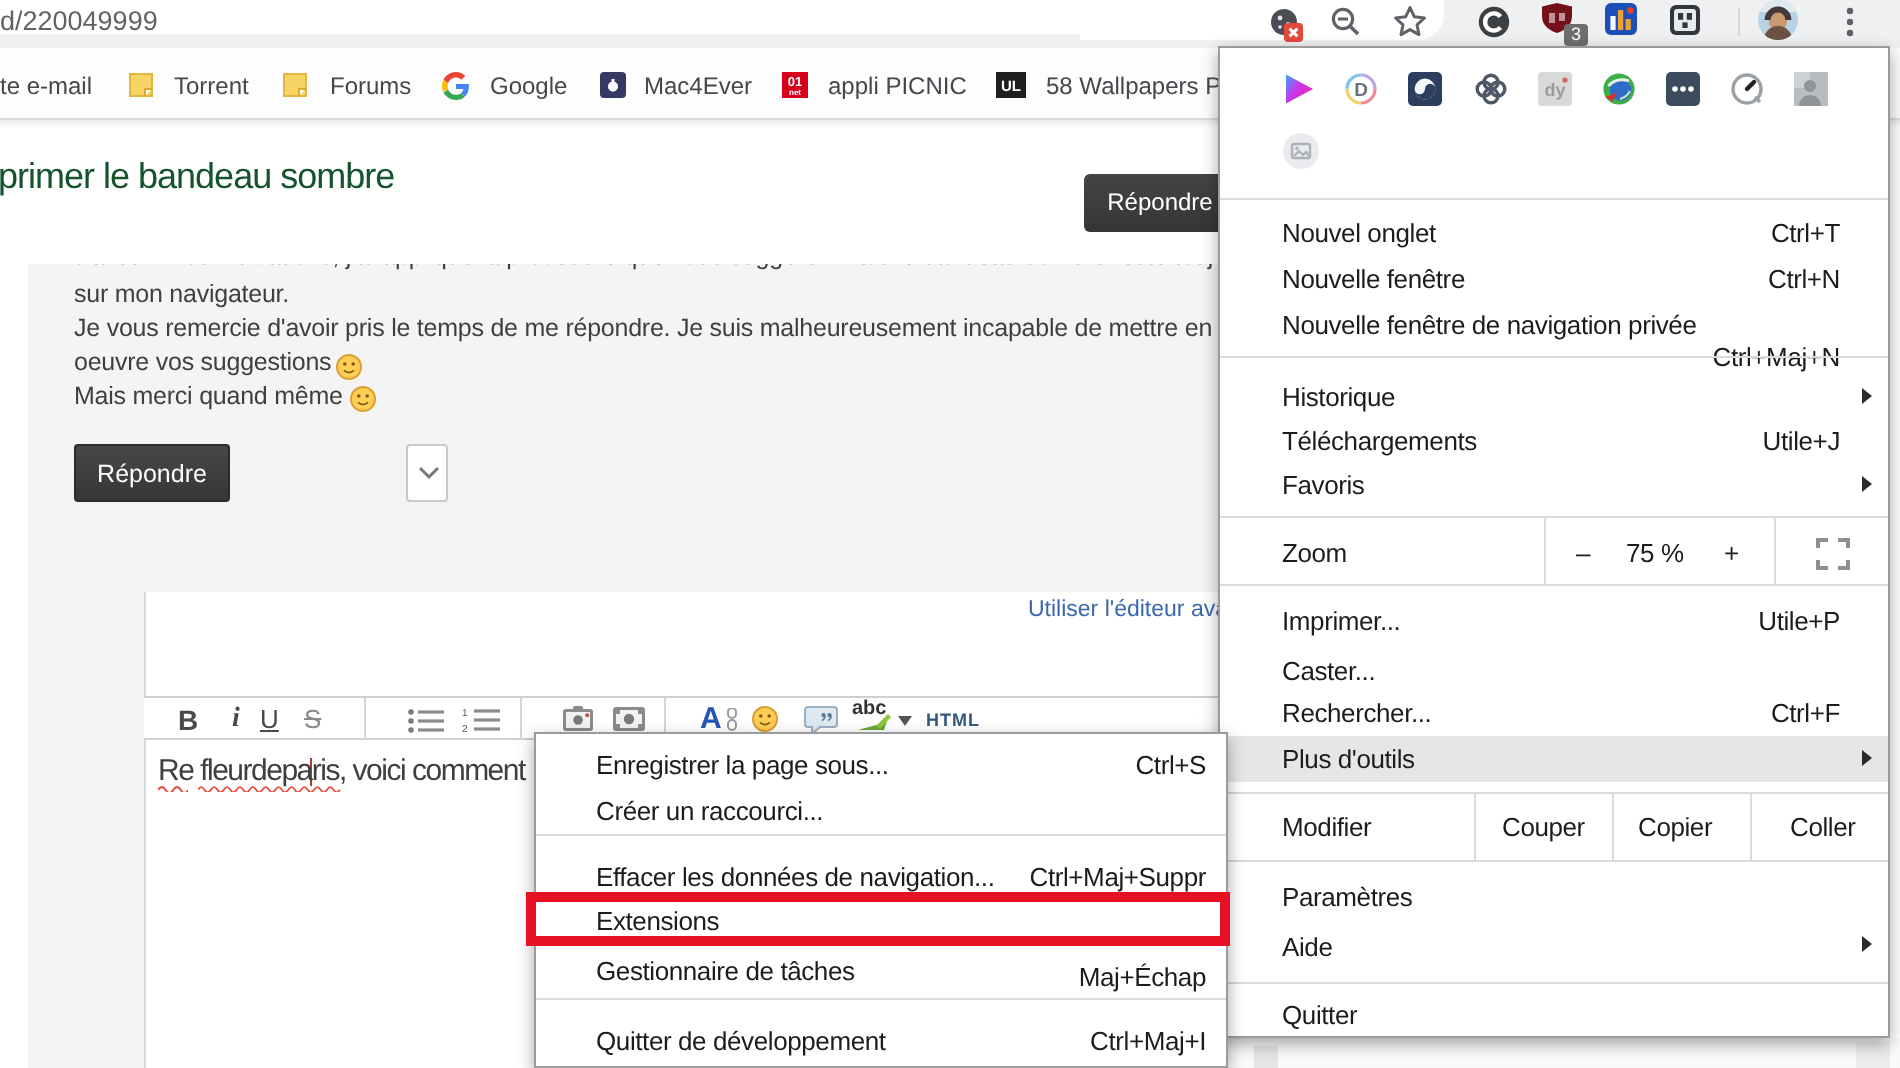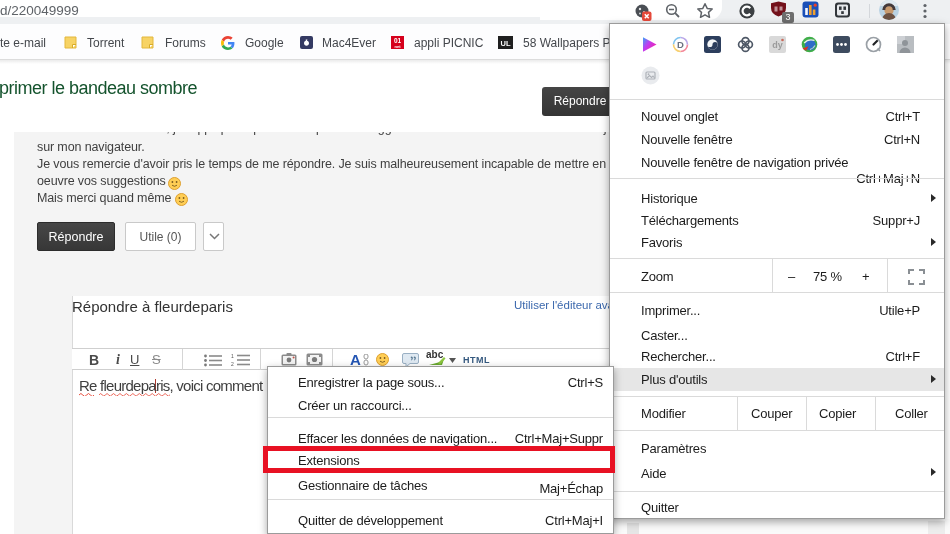--- a/index.html
+++ b/index.html
@@ -168,29 +168,27 @@
       <path d="M4 8.2 q2.5 2.2 5 0" fill="none" stroke="#7a5b1e" stroke-width="0.9"></path>
     </svg>
   <div class="posttxt" style="top:190.5px;">Mais merci quand même</div>
   <svg class="abs" style="left:174.5px;top:193px;z-index:1;" width="13" height="13" viewBox="0 0 13 13">
       <circle cx="6.5" cy="6.5" r="6" fill="#ffce55" stroke="#dd9f2f" stroke-width="1"></circle>
       <circle cx="4.4" cy="5" r="0.9" fill="#7a5b1e"></circle>
       <circle cx="8.6" cy="5" r="0.9" fill="#7a5b1e"></circle>
       <path d="M4 8.2 q2.5 2.2 5 0" fill="none" stroke="#7a5b1e" stroke-width="0.9"></path>
     </svg>
   <div id="btn-repondre">Répondre</div>
-  <div id="btn-utile">Utile (0)</div>
   <div id="btn-chev">
       <svg style="position:absolute;left:5px;top:10px;" width="11" height="7" viewBox="0 0 11 7">
         <path d="M1 1 L5.5 5.5 L10 1" fill="none" stroke="#777" stroke-width="1.5"></path>
       </svg>
     </div>
 
   <div id="replypanel"></div>
-  <div id="rp-head">Répondre à fleurdeparis</div>
   <div id="rp-link">Utiliser l'éditeur avancé</div>
   <div id="toolbar"></div>
   <div id="tbicons">
     <div class="abs" style="left:89px;top:352px;font-size:14px;font-weight:bold;color:#4a4a4a;">B</div>
     <div class="abs" style="left:116px;top:352px;font-size:14px;font-style:italic;font-weight:bold;font-family:'Liberation Serif',serif;color:#4a4a4a;">i</div>
     <div class="abs" style="left:130px;top:352px;font-size:13px;text-decoration:underline;color:#4a4a4a;">U</div>
     <div class="abs" style="left:152px;top:352px;font-size:13px;text-decoration:line-through;color:#8a8a8a;">S</div>
     <div class="tbsep" style="left:182px;"></div>
     <svg class="abs" style="left:204px;top:354px;" width="19" height="13" viewBox="0 0 19 13">
       <g fill="#7a7a7a">
@@ -343,21 +341,21 @@
     <div class="mm-item" style="top:108px;">Nouvel onglet</div>
       <div class="mm-sc" style="top:108px;">Ctrl+T</div>
     <div class="mm-item" style="top:131px;">Nouvelle fenêtre</div>
       <div class="mm-sc" style="top:131px;">Ctrl+N</div>
     <div class="mm-item" style="top:154px;">Nouvelle fenêtre de navigation privée</div>
       <div class="mm-sc" style="top:170px;">Ctrl+Maj+N</div>
     <div class="mm-sep" style="left:610px;right:6px;top:178px;"></div>
     <div class="mm-item" style="top:190px;">Historique</div>
     <div class="mm-arrow" style="top:193.5px;right:14px;"></div>
     <div class="mm-item" style="top:211.5px;">Téléchargements</div>
-      <div class="mm-sc" style="top:211.5px;">Suppr+J</div>
+      <div class="mm-sc" style="top:211.5px;">Utile+J</div>
     <div class="mm-item" style="top:234px;">Favoris</div>
     <div class="mm-arrow" style="top:238px;right:14px;"></div>
     <div class="mm-sep" style="left:610px;right:6px;top:258px;"></div>
     <div class="mm-item" style="top:268px;">Zoom</div>
     <div class="zoomsep" style="left:772px;"></div>
     <div class="zoomsep" style="left:887px;"></div>
     <div class="mm-item" style="left:788px;top:268px;">–</div>
     <div class="mm-item" style="left:813px;top:268px;">75 %</div>
     <div class="mm-item" style="left:862px;top:268px;">+</div>
     <div id="fsicon"><svg width="17" height="16" viewBox="0 0 17 16">

